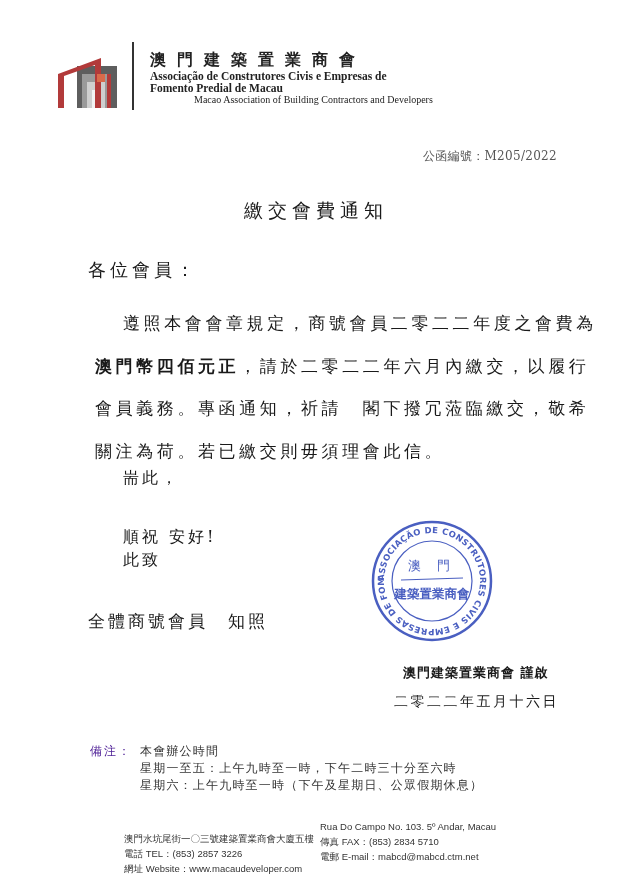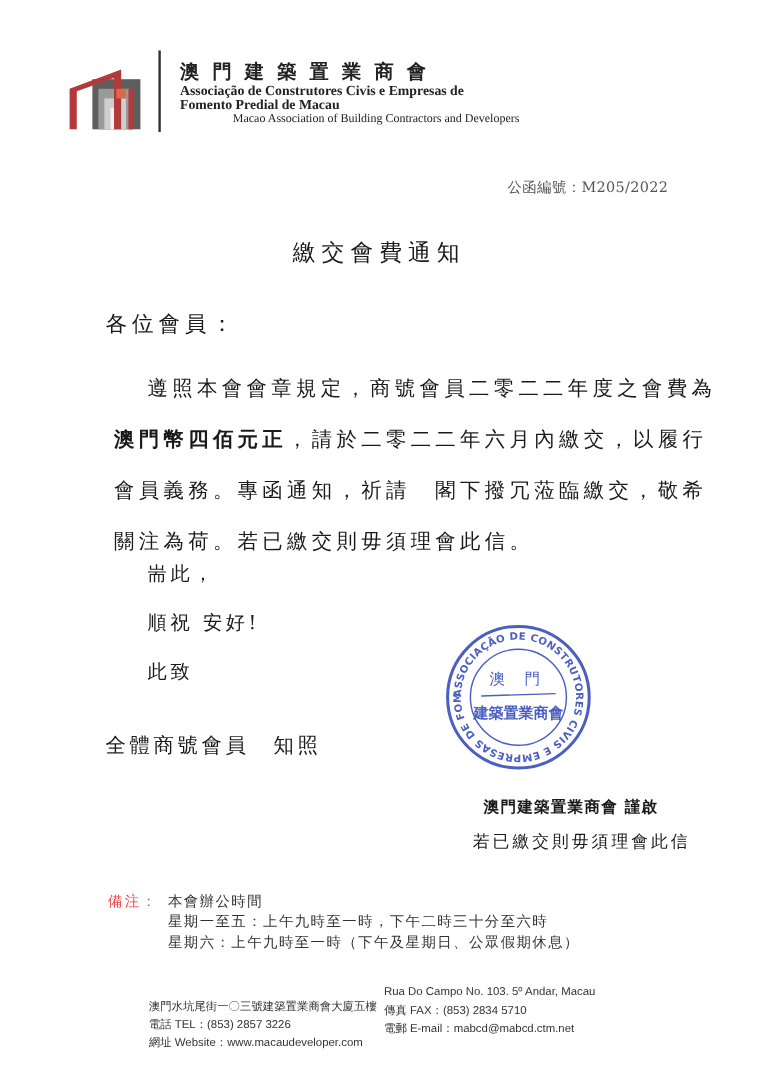--- a/index.html
+++ b/index.html
@@ -15,26 +15,26 @@
   .ref { left: 423px; top: 148px; font-size: 12px; color: #555; white-space: nowrap; letter-spacing: 0.3px; }
   .title { left: 0; width: 632px; top: 198px; text-align: center; font-size: 19px; letter-spacing: 5px; }
   .salutation { left: 88px; top: 258px; font-size: 18px; letter-spacing: 4px; }
   .para-line { font-size: 17px; letter-spacing: 3.6px; white-space: nowrap; }
   .l1 { left: 123px; top: 312px; }
   .l2 { left: 95px; top: 355px; }
   .l3 { left: 95px; top: 397px; font-family: Liberation Mono, monospace; }
   .l4 { left: 95px; top: 440px; }
   .bold { font-weight: bold; }
   .closing { left: 123px; font-size: 16px; letter-spacing: 3px; white-space: nowrap; }
-  .c1 { top: 468px; } .c2 { top: 509px; text-align: center; } .c3 { top: 550px; }
+  .c1 { top: 468px; } .c2 { top: 527px; text-align: center; } .c3 { top: 550px; }
   .recipients { left: 88px; top: 610px; font-size: 17px; letter-spacing: 3px; white-space: nowrap; }
   .stamp { left: 371px; top: 520px; width: 122px; height: 122px; }
   .sender { left: 403px; top: 664px; font-size: 13px; letter-spacing: 1px; white-space: nowrap; font-weight: bold; }
   .date { left: 394px; top: 693px; font-size: 14px; letter-spacing: 2.5px; white-space: nowrap; }
-  .note-label { left: 90px; top: 743px; font-size: 12px; letter-spacing: 2px; color: #ef4444; font-family: Liberation Serif, serif; }
+  .note-label { left: 90px; top: 743px; font-size: 12px; letter-spacing: 2px; color: #4c1d95; font-family: Liberation Serif, serif; }
   .note-line { left: 140px; font-size: 12px; letter-spacing: 1.2px; color: #333; white-space: nowrap; }
   .n1 { top: 743px; } .n2 { top: 760px; } .n3 { top: 777px; }
   .footer { font-family: "Liberation Sans", sans-serif; font-size: 9.5px; color: #333; white-space: nowrap; }
   .fl { left: 124px; margin-top: 12px; } .fr { left: 320px; }
   .f1 { top: 821px; } .f2 { top: 836px; } .f3 { top: 851px; }
 </style>
 </head>
 <body>
 
 <div class="abs logo">
@@ -79,21 +79,21 @@
     <text font-family="DejaVu Sans, sans-serif" font-size="8.5" font-weight="bold" fill="#4a5fc1" letter-spacing="0.3">
       <textPath href="#ringPath" startOffset="0">ASSOCIAÇÃO DE CONSTRUTORES CIVIS E EMPRESAS DE FOMENTO PREDIAL DE MACAU</textPath>
     </text>
     <text x="61" y="50" text-anchor="middle" font-family="DejaVu Serif, serif" font-size="13" fill="#4a5fc1" letter-spacing="6">澳 門</text>
     <line x1="30" y1="60" x2="92" y2="58" stroke="#4a5fc1" stroke-width="1.2"></line>
     <text x="61" y="78" text-anchor="middle" font-family="DejaVu Serif, serif" font-size="12.5" font-weight="bold" fill="#4a5fc1">建築置業商會</text>
   </svg>
 </div>
 
 <div class="abs sender">澳門建築置業商會 謹啟</div>
-<div class="abs date">若已繳交則毋須理會此信</div>
+<div class="abs date">二零二二年五月十六日</div>
 
 <div class="abs note-label">備注：</div>
 <div class="abs note-line n1">本會辦公時間</div>
 <div class="abs note-line n2">星期一至五：上午九時至一時，下午二時三十分至六時</div>
 <div class="abs note-line n3">星期六：上午九時至一時（下午及星期日、公眾假期休息）</div>
 
 <div class="abs footer fl f1">澳門水坑尾街一〇三號建築置業商會大廈五樓</div>
 <div class="abs footer fr f1">Rua Do Campo No. 103. 5º Andar, Macau</div>
 <div class="abs footer fl f2">電話 TEL：(853) 2857 3226</div>
 <div class="abs footer fr f2">傳真 FAX：(853) 2834 5710</div>

